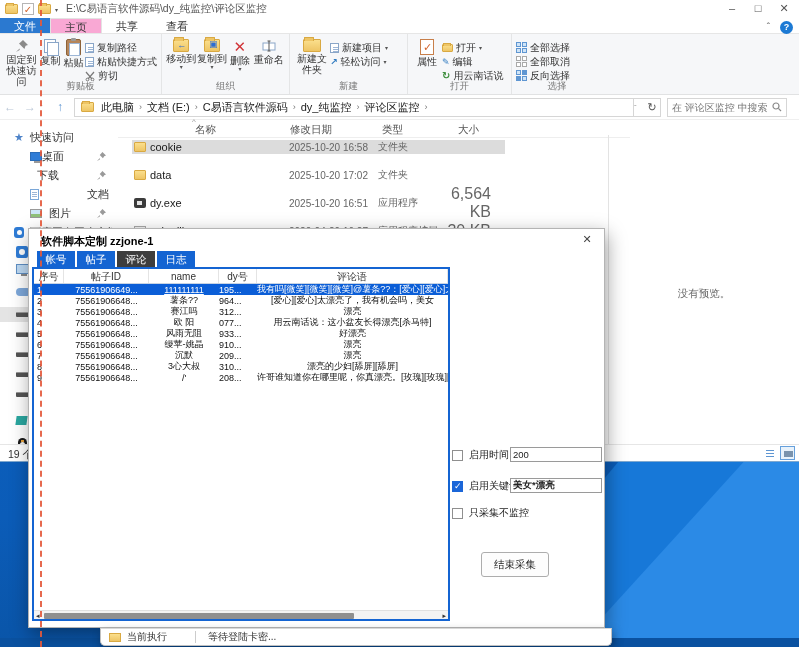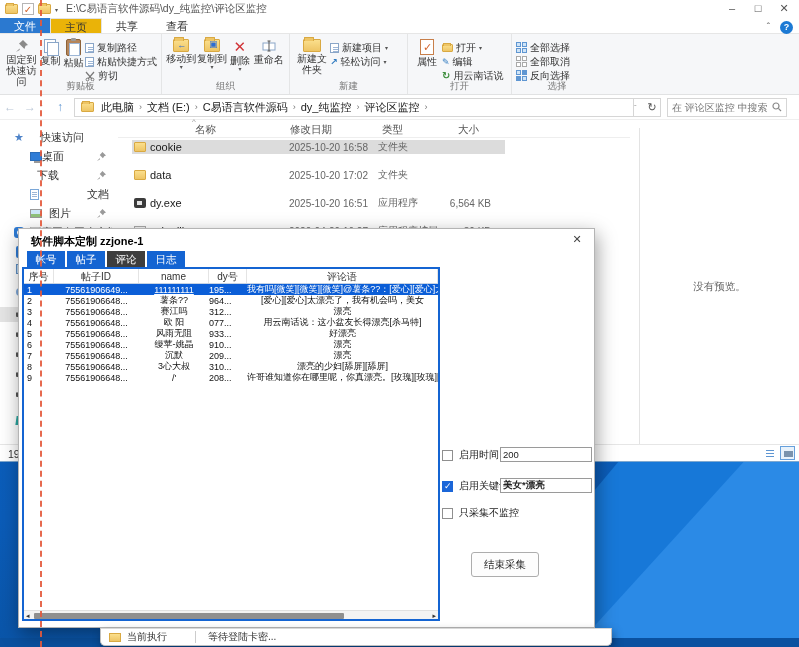--- a/index.html
+++ b/index.html
@@ -20,21 +20,21 @@
   .ttl { margin-left:8px; font-size:10.5px; color:#555; }
   .wbtns { position:absolute; right:2px; top:0; display:flex; }
   .wbtn { width:26px; height:17px; text-align:center; line-height:16px; color:#555; font-size:11px; }
   .ribbon-extra { position:absolute; right:6px; top:21px; display:flex; gap:10px; align-items:center; }
   .collapse { color:#666; font-size:10px; }
   .helpdot { width:13px; height:13px; border-radius:50%; background:#1d7ad4; color:#fff; font-size:9px; font-weight:bold; text-align:center; line-height:13px; }
 
   .tabsrow { position:absolute; left:0; top:18px; right:0; height:16px; background:#fff; display:flex; border-bottom:1px solid #e6e6e6; }
   .etab { padding:0 14px; line-height:16px; font-size:11px; color:#333; }
   .etab.accent { background:#2b79d0; color:#fff; }
-  .etab.active { background:#eab308; border:1px solid #e3e3e3; border-bottom:none; }
+  .etab.active { background:#f9a8d4; border:1px solid #e3e3e3; border-bottom:none; }
 
   .ribbon { position:absolute; left:0; top:34px; right:0; height:61px; background:#f6f7f9; border-bottom:1px solid #e1e2e3; display:flex; }
   .rgroup { position:relative; height:100%; border-right:1px solid #e4e5e6; padding:3px 4px 13px 4px; display:flex; align-items:flex-start; }
   .glabel { position:absolute; bottom:1px; left:0; right:0; text-align:center; font-size:9.5px; color:#777; }
   .bb { width:42px; display:flex; flex-direction:column; align-items:center; gap:1px; font-size:10px; color:#333; text-align:center; line-height:11px; padding-top:2px; }
   .bb .car { font-size:6px; color:#555; line-height:5px; }
   .smcol { display:flex; flex-direction:column; justify-content:flex-start; gap:1px; padding-top:4px; }
   .sm { display:flex; align-items:center; gap:3px; font-size:10px; color:#333; height:13px; white-space:nowrap; }
   .sm .car { font-size:6px; color:#555; }
 
@@ -119,35 +119,35 @@
   .frow.selected .hl { position:absolute; left:6px; top:0; width:373px; height:14px; background:#dcdcdc; z-index:0; }
   .ficon { position:absolute; left:8px; top:2px; width:12px; height:10px; z-index:1; }
   .i-folder { background:linear-gradient(#fbdf8d,#eec565); border:1px solid #d9a942; border-radius:1px; }
   .i-app { background:#3b3b3b; border-radius:2px; }
   .i-app:after { content:""; position:absolute; left:3px; top:3px; width:5px; height:4px; background:#e4e4e4; }
   .i-dll { background:#f4f4f4; border:1px solid #aaa; }
   .i-dll:after { content:""; position:absolute; left:2px; top:2px; width:6px; height:5px; background:#c9d6e8; }
   .fname { position:absolute; left:24px; color:#1a1a1a; z-index:1; white-space:nowrap; }
   .fdate { position:absolute; left:163px; color:#666; font-size:10px; z-index:1; }
   .ftype { position:absolute; left:252px; color:#666; font-size:10px; z-index:1; }
-  .fsize { position:absolute; left:300px; width:65px; text-align:right; color:#666; font-size:10px; z-index:1; }
-
-  .preview { position:absolute; right:0; top:8px; width:160px; bottom:0; border-left:1px solid #e3e3e3; }
+  .fsize { position:absolute; left:300px; width:65px; text-align:right; color:#666; font-size:16px; z-index:1; }
+
+  .preview { position:absolute; right:0; top:15px; width:191px; bottom:0; border-left:1px solid #e3e3e3; }
   .previewtxt { position:absolute; left:0; right:0; top:152px; text-align:center; color:#666; font-size:10.5px; }
 
   .estatus { position:absolute; left:0; bottom:0; right:0; height:17px; border-top:1px solid #e6e6e6; background:#fff; }
   .ecount { position:absolute; left:8px; top:3px; font-size:10.5px; color:#333; white-space:nowrap; }
   .viewics { position:absolute; right:4px; top:1px; display:flex; gap:3px; }
   .vic { width:15px; height:14px; border:1px solid transparent; background:#fff; position:relative; }
   .vic.lines:after { content:""; position:absolute; left:3px; top:3px; width:8px; height:1px; background:#5f96d2; box-shadow:0 3px #5f96d2,0 6px #5f96d2; }
   .vic.thumb { border-color:#66a0dc; background:#e8f2fb; }
   .vic.thumb:after { content:""; position:absolute; left:3px; top:4px; width:9px; height:6px; background:#7a93ad; }
 
   
-  .dialog { position:absolute; left:18px; top:228px; width:577px; height:400px; background:#fff; border:1px solid #b4b4b4; box-shadow:2px 6px 18px rgba(0,0,0,.38); z-index:5;padding-left:36px; }
+  .dialog { position:absolute; left:28px; top:228px; width:577px; height:400px; background:#fff; border:1px solid #b4b4b4; box-shadow:2px 6px 18px rgba(0,0,0,.38); z-index:5;padding-left:36px; }
   .dtitle { position:absolute; left:12px; top:5px; font-size:11px; font-weight:bold; color:#000; }
   .dclose { position:absolute; right:8px; top:3px; width:18px; height:16px; text-align:center; line-height:15px; color:#444; font-size:11px; }
   .dtabs { position:absolute; left:8px; top:22px; display:flex; gap:2px; }
   .dtab { width:38px; height:16px; background:#1464d2; color:#fff; font-size:10.5px; text-align:center; line-height:16px; }
   .dtab.active { background:#3d3d3d; }
   .dtable { position:absolute; left:3px; top:38px; width:418px; height:354px; border:2px solid #1464d2; background:#fff; }
   .dthead { display:flex; height:15px; border-bottom:1px solid #c8d4e4; font-size:10px; color:#333; }
   .dthead span { border-right:1px solid #e4e4e4; text-align:center; line-height:15px; }
   .trow { display:flex; height:11px; font-size:9px; color:#111; align-items:center; }
   .trow.selected { background:#0b5ed7; color:#fff; }
@@ -403,21 +403,21 @@
             <circle cx="4" cy="4" r="3" fill="none" stroke="#8a8a8a" stroke-width="1.2"></circle>
             <path d="M6.4 6.4L9 9" stroke="#8a8a8a" stroke-width="1.2"></path>
           </svg>
       </div>
     </div>
 
     <div class="mainarea">
       <div class="sidebar">
         <div class="srow" style="top:8px">
           <span class="ic star" style="margin-left:14px">★</span>
-          <span class="lbl" style="margin-left:16px">快速访问</span>
+          <span class="lbl" style="margin-left:6px">快速访问</span>
         </div>
         <div>
 
             <div class="srow sb-child" style="top: 27px;">
               <span class="ic sico i-desktop s-desktop" style="margin-left:30px"></span>
               <span class="lbl" style="">桌面</span>
               <svg class="pin9" width="9" height="9" viewBox="0 0 10 10">
                 <path d="M6 0l4 4-2 .6L6.6 7 3 3.4 4.4 2z" fill="#9a9a9a"></path>
                 <path d="M3.2 6.8L0 10l3.2-1.8z" fill="#9a9a9a"></path>
               </svg>

